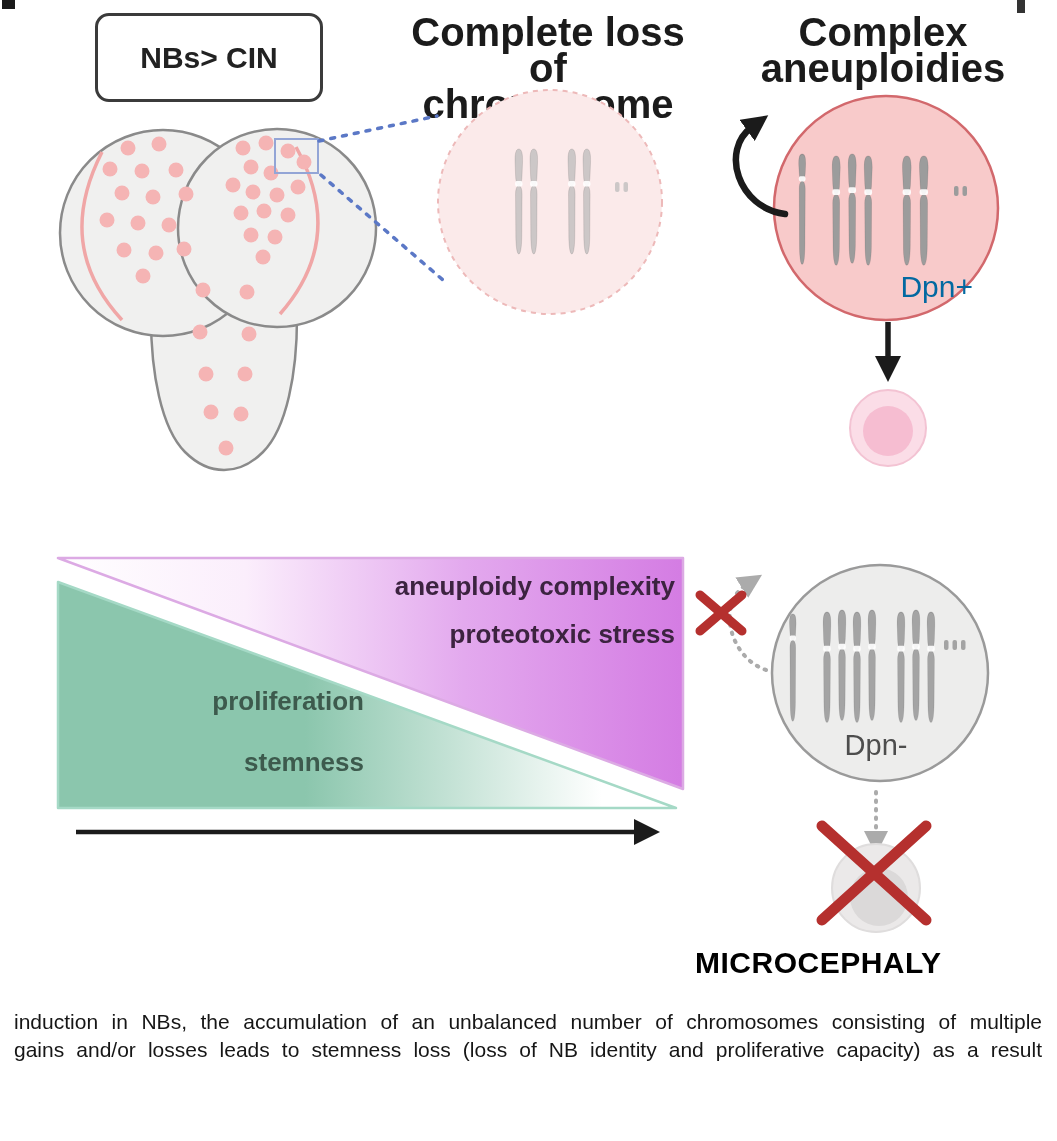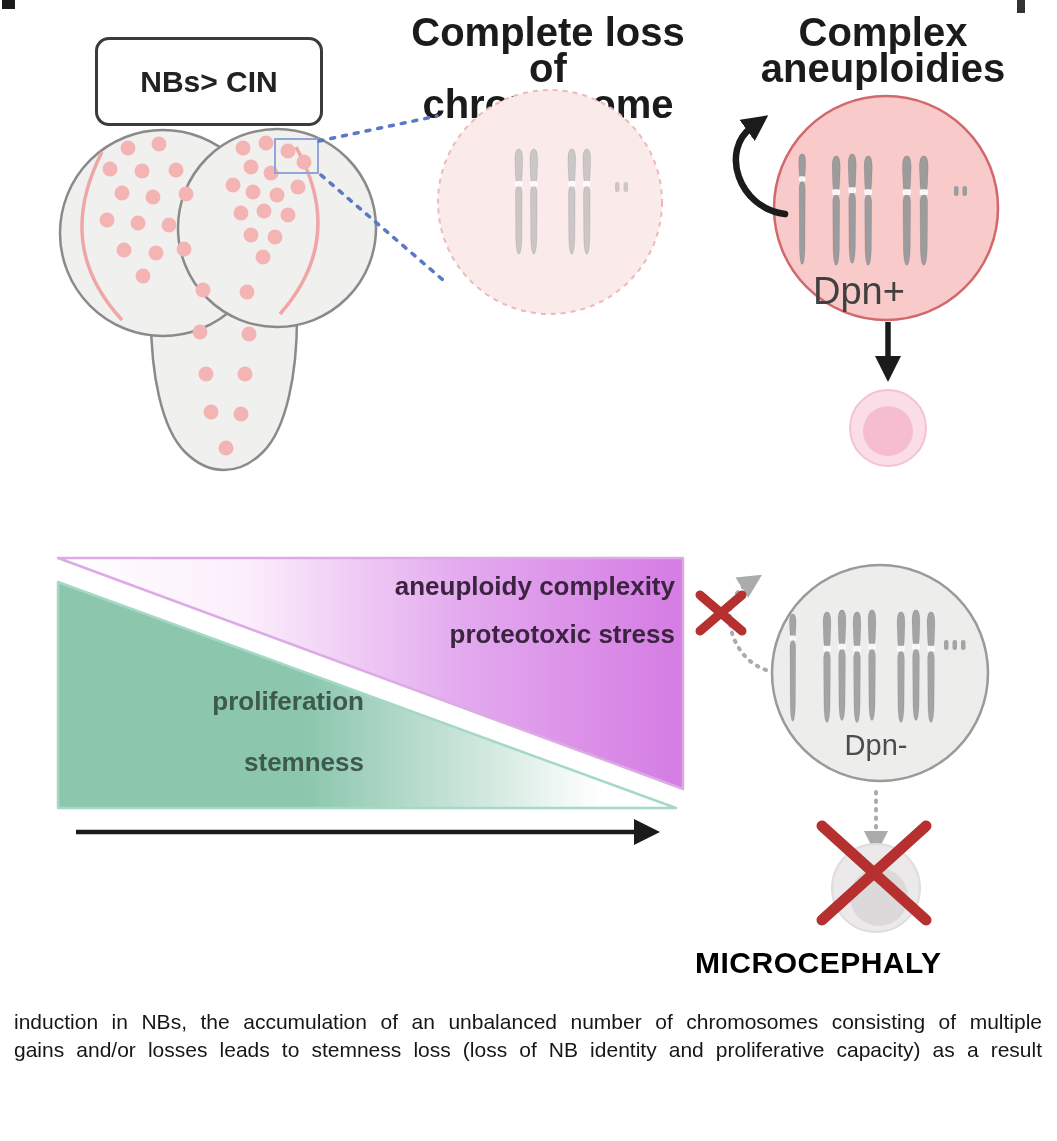--- a/index.html
+++ b/index.html
@@ -2,25 +2,25 @@
 <html><head>
 <meta charset="utf-8">
 <style>
   html,body{margin:0;padding:0;background:#fff;}
   .stage{position:relative;width:1057px;height:1141px;background:#fff;overflow:hidden;
          font-family:"Liberation Sans",sans-serif;}
   .abs{position:absolute;}
   .pre{white-space:pre-line;}
   .heading{font-size:40px;font-weight:700;color:#1b1b1b;text-align:center;line-height:36px;}
   .nbsbox{left:95px;top:13px;width:222px;height:83px;border:3px solid #3b3b3b;border-radius:14px;
-          display:flex;align-items:center;justify-content:center;background:#fff;margin-top:24px;}
+          display:flex;align-items:center;justify-content:center;background:#fff;}
   .nbsbox span{font-size:30px;font-weight:600;color:#222;}
   .tri-label-purple{font-size:26px;font-weight:600;color:#3c2340;text-align:right;line-height:33px;}
   .tri-label-green{font-size:26px;font-weight:600;color:#3d5a4d;text-align:right;}
-  .dpnplus{font-size:38px;font-weight:500;color:#404040;text-align:left;}
+  .dpnplus{font-size:30px;font-weight:500;color:#0369a1;text-align:right;}
   .dpnminus{font-size:29px;font-weight:500;color:#4d4d4d;text-align:center;}
   .timelabel{font-size:32px;font-weight:500;color:#1d1d1d;text-align:center;}
   .micro{font-size:30px;font-weight:800;letter-spacing:.5px;color:#000000;text-align:left;}
   .caption{left:14px;top:1008px;width:1028px;font-size:21px;line-height:27.5px;color:#161616;}
   .caption .just{text-align:justify;text-align-last:justify;}
   .cornermark1{left:2px;top:0;width:13px;height:9px;background:#1a1a1a;}
   .cornermark2{left:1017px;top:0;width:8px;height:13px;background:#333;}
 </style>
 </head>
 <body>

